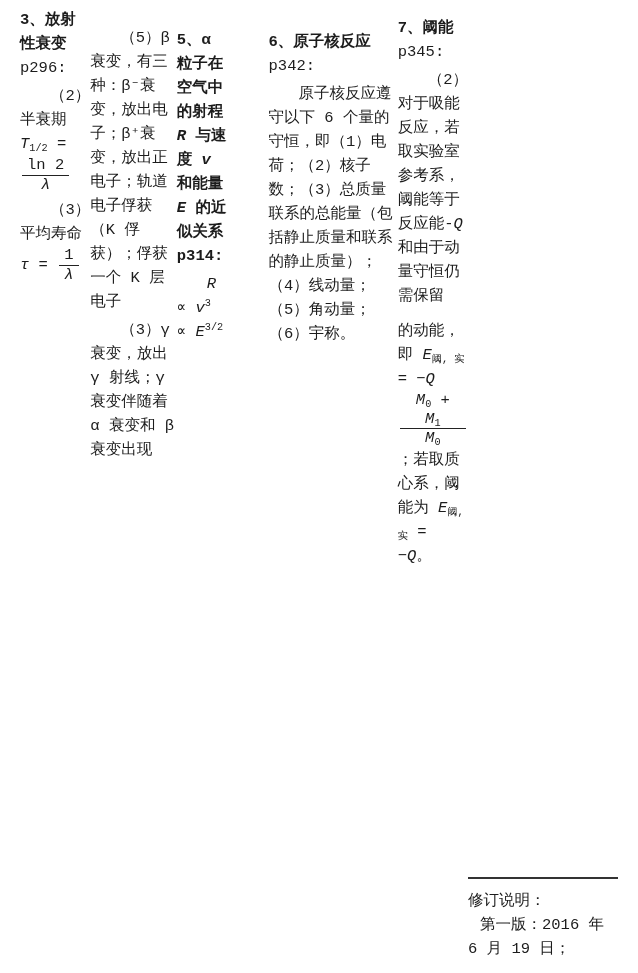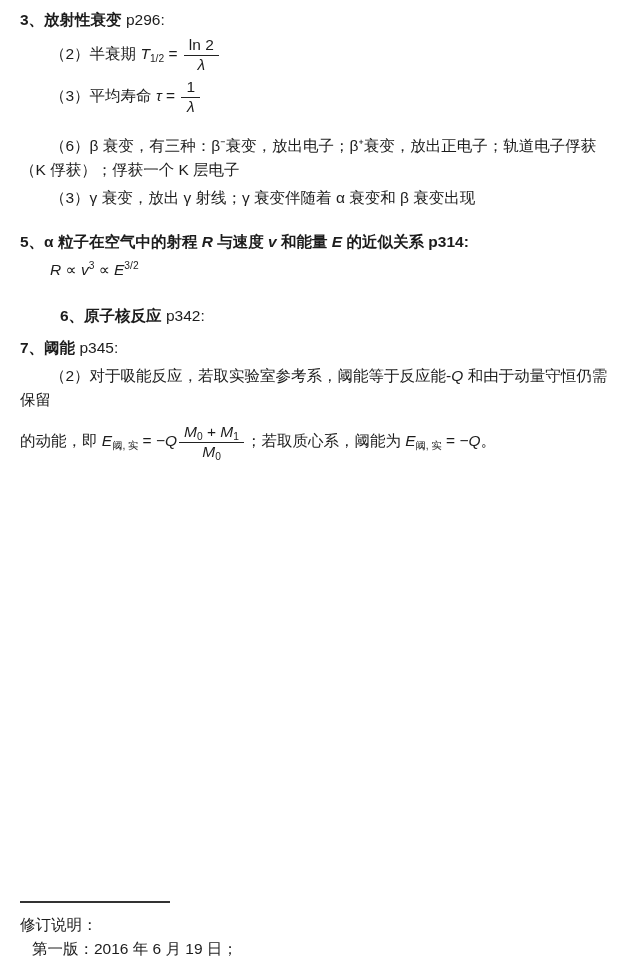--- a/index.html
+++ b/index.html
@@ -1,20 +1,20 @@
 <!DOCTYPE html>
 <html><head>
 <meta charset="utf-8">
 <style>
   html,body{margin:0;padding:0;background:#fff;}
   .page{
     box-sizing:border-box;width:638px;height:973px;
     padding:8px 20px 12px 20px;
-    display:flex;flex-direction:column;
-    font-family:Liberation Sans, sans-serif;
+    display:flex;flex-direction:row;
+    font-family:Liberation Mono, monospace;
     font-size:15.5px;line-height:24px;color:#1c1c1c;
     overflow:hidden;
   }
   p{margin:0;}
   .h{margin:0;font-weight:bold;}
   .ref{font-weight:normal;}
   .b{font-weight:bold;}
   .i{font-style:italic;}
   .item{margin:4px 0 0 0;text-indent:30px;}
   .flush{text-indent:0;margin-top:11px;}
@@ -38,31 +38,32 @@
 
 <div class="page">
 
   <section>
     <p class="h"><span class="b">3、放射性衰变</span><span class="ref"> p296:</span></p>
     <p class="item"><span>（2）半衰期 </span><span class="i">T</span><span class="sub">1/2</span><span> = </span><span class="frac"><span class="fr-num"><span>ln 2</span></span><span class="fr-den"><span class="i">λ</span></span></span></p>
     <p class="item"><span>（3）平均寿命 </span><span class="i">τ</span><span> = </span><span class="frac"><span class="fr-num"><span>1</span></span><span class="fr-den"><span class="i">λ</span></span></span></p>
   </section>
 
   <section class="mt14">
-    <p class="item"><span>（6）β 衰变，有三种：β⁻衰变，放出电子；β⁺衰变，放出正电子；轨道电子俘获（K 俘获）；俘获一个 K 层电子</span></p>
+    <p class="item"><span>（5）β 衰变，有三种：β⁻衰变，放出电子；β⁺衰变，放出正电子；轨道电子俘获（K 俘获）；俘获一个 K 层电子</span></p>
     <p class="item"><span>（3）γ 衰变，放出 γ 射线；γ 衰变伴随着 α 衰变和 β 衰变出现</span></p>
   </section>
 
   <section class="mt20">
     <p class="h"><span class="b">5、α 粒子在空气中的射程 </span><span class="b i">R</span><span class="b"> 与速度 </span><span class="b i">v</span><span class="b"> 和能量 </span><span class="b i">E</span><span class="b"> 的近似关系</span><span> p314:</span></p>
     <p class="item"><span class="i">R</span><span> ∝ </span><span class="i">v</span><span class="sup">3</span><span> ∝ </span><span class="i">E</span><span class="sup">3/2</span></p>
   </section>
 
   <section class="mt22">
     <p class="h"><span class="b">6、原子核反应</span><span class="ref"> p342:</span></p>
+    <p class="item"><span>原子核反应遵守以下 6 个量的守恒，即（1）电荷；（2）核子数；（3）总质量联系的总能量（包括静止质量和联系的静止质量）；（4）线动量；（5）角动量；（6）宇称。</span></p>
   </section>
 
   <section class="mt8">
     <p class="h"><span class="b">7、阈能</span><span class="ref"> p345:</span></p>
     <p class="item"><span>（2）对于吸能反应，若取实验室参考系，阈能等于反应能-</span><span class="i">Q</span><span> 和由于动量守恒仍需保留</span></p>
     <p class="item flush"><span>的动能，即 </span><span class="i">E</span><span class="sub">阈, 实</span><span> = −</span><span class="i">Q</span><span class="frac"><span class="fr-num"><span class="i">M</span><span class="sub">0</span><span> + </span><span class="i">M</span><span class="sub">1</span></span><span class="fr-den"><span class="i">M</span><span class="sub">0</span></span></span><span>；若取质心系，阈能为 </span><span class="i">E</span><span class="sub">阈, 实</span><span> = −</span><span class="i">Q</span><span>。</span></p>
   </section>
 
   <div class="footer">
     <div class="sep"></div>

